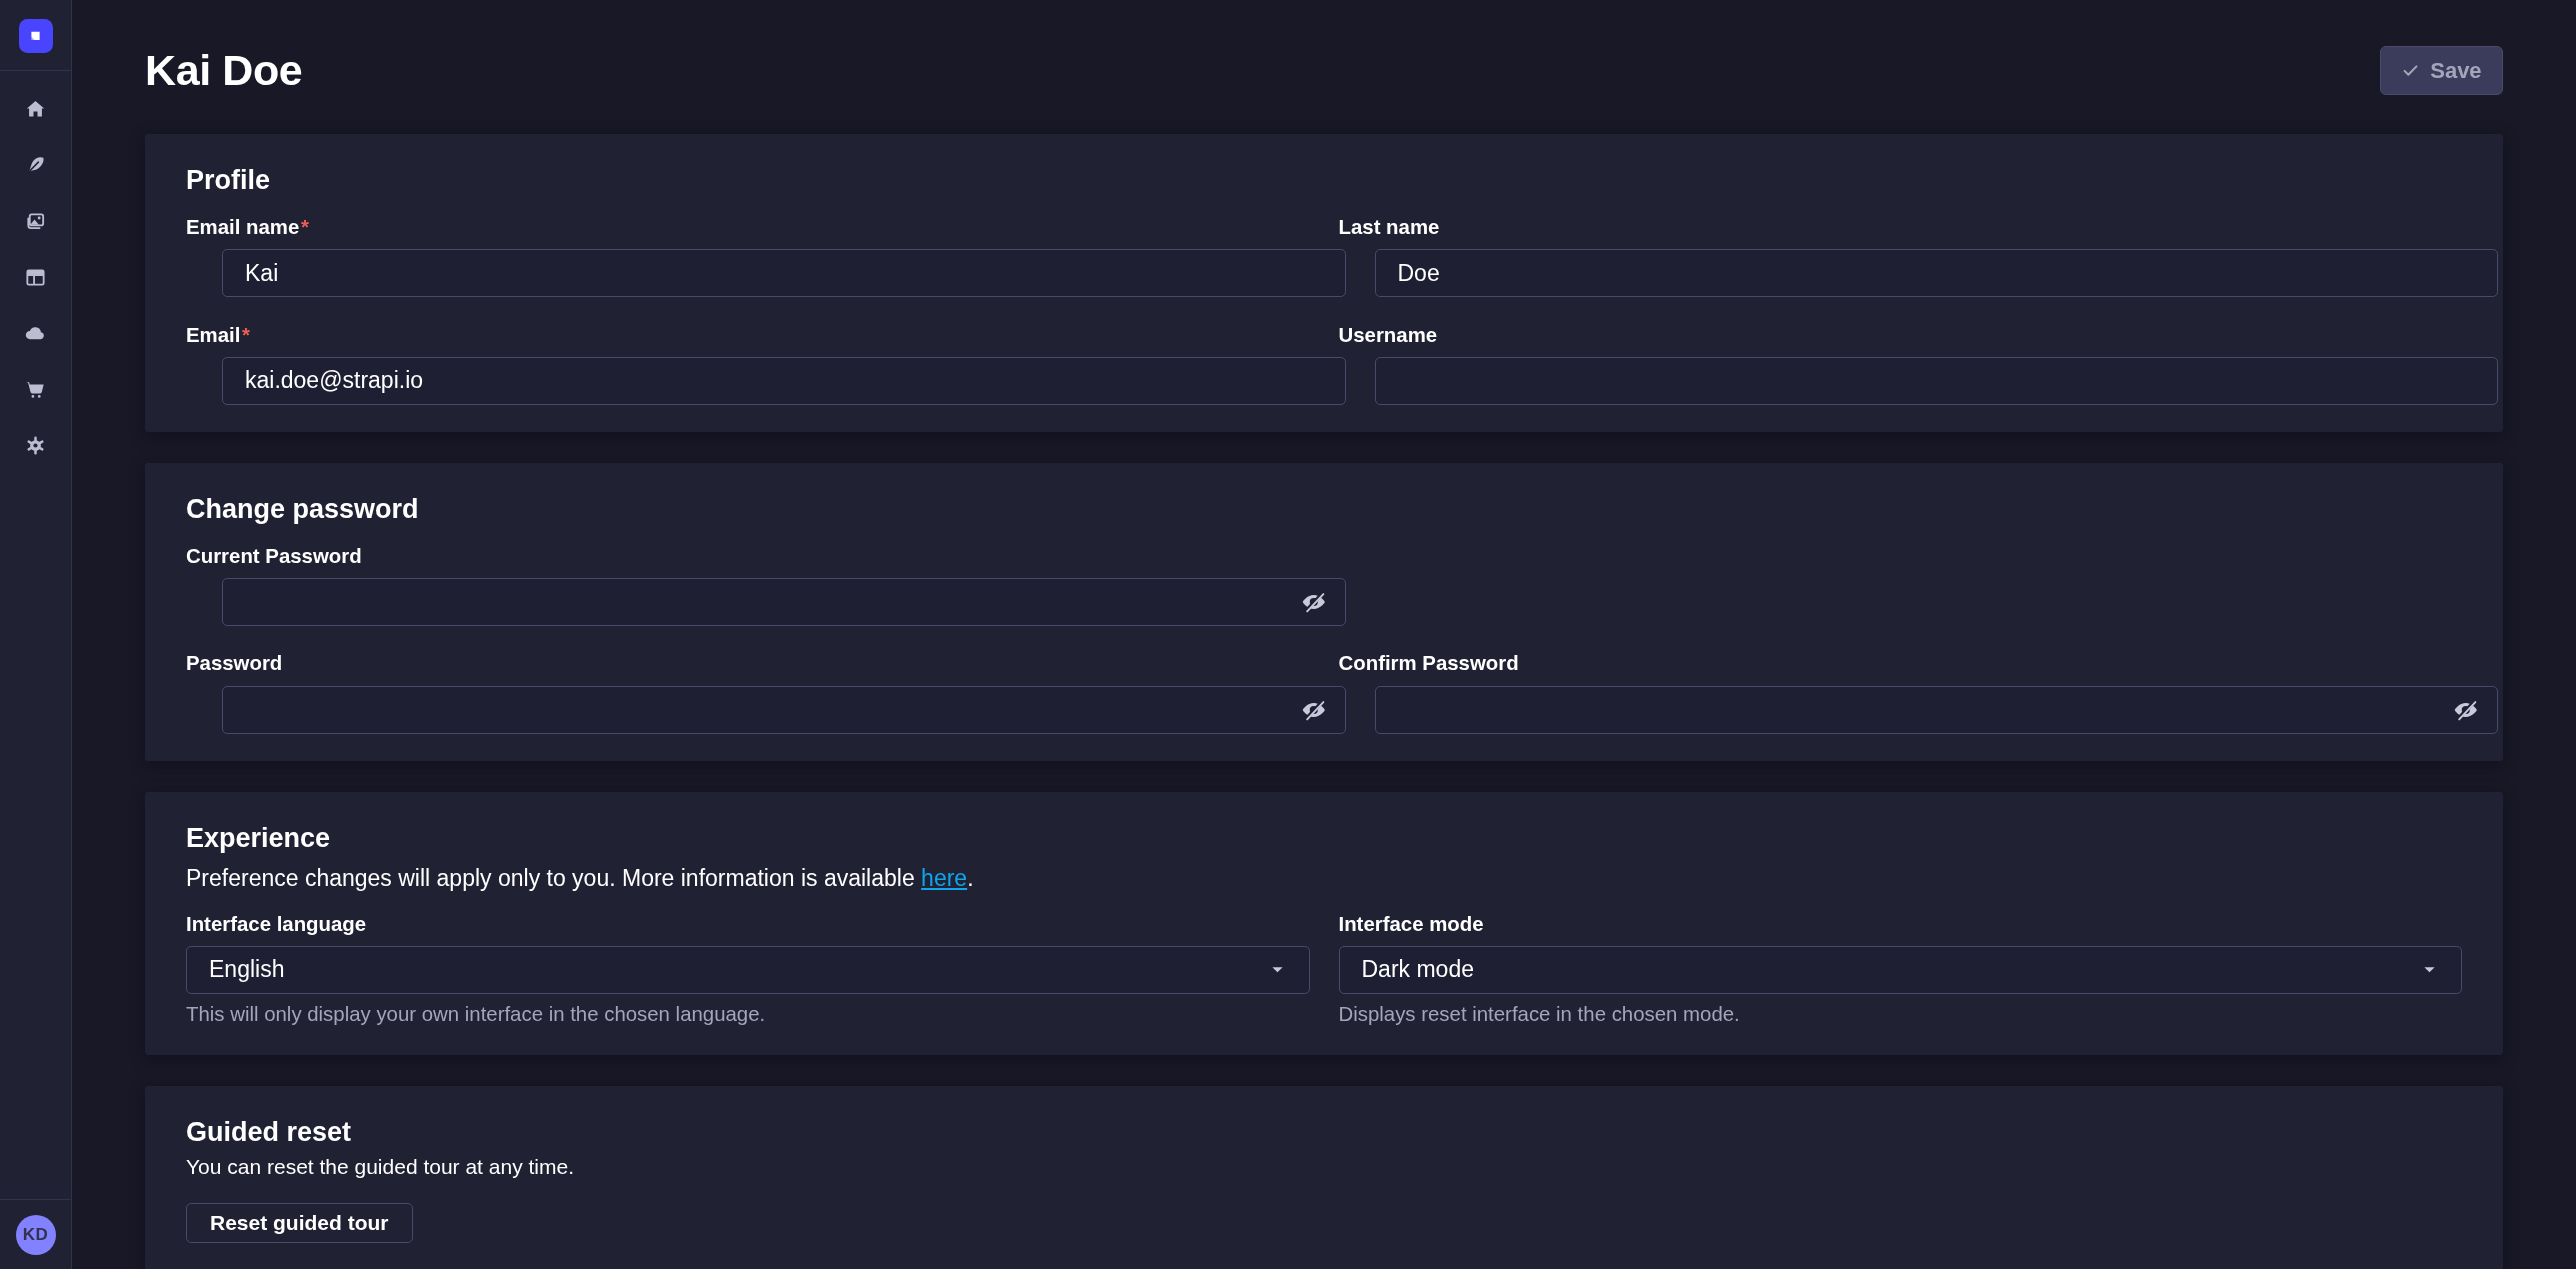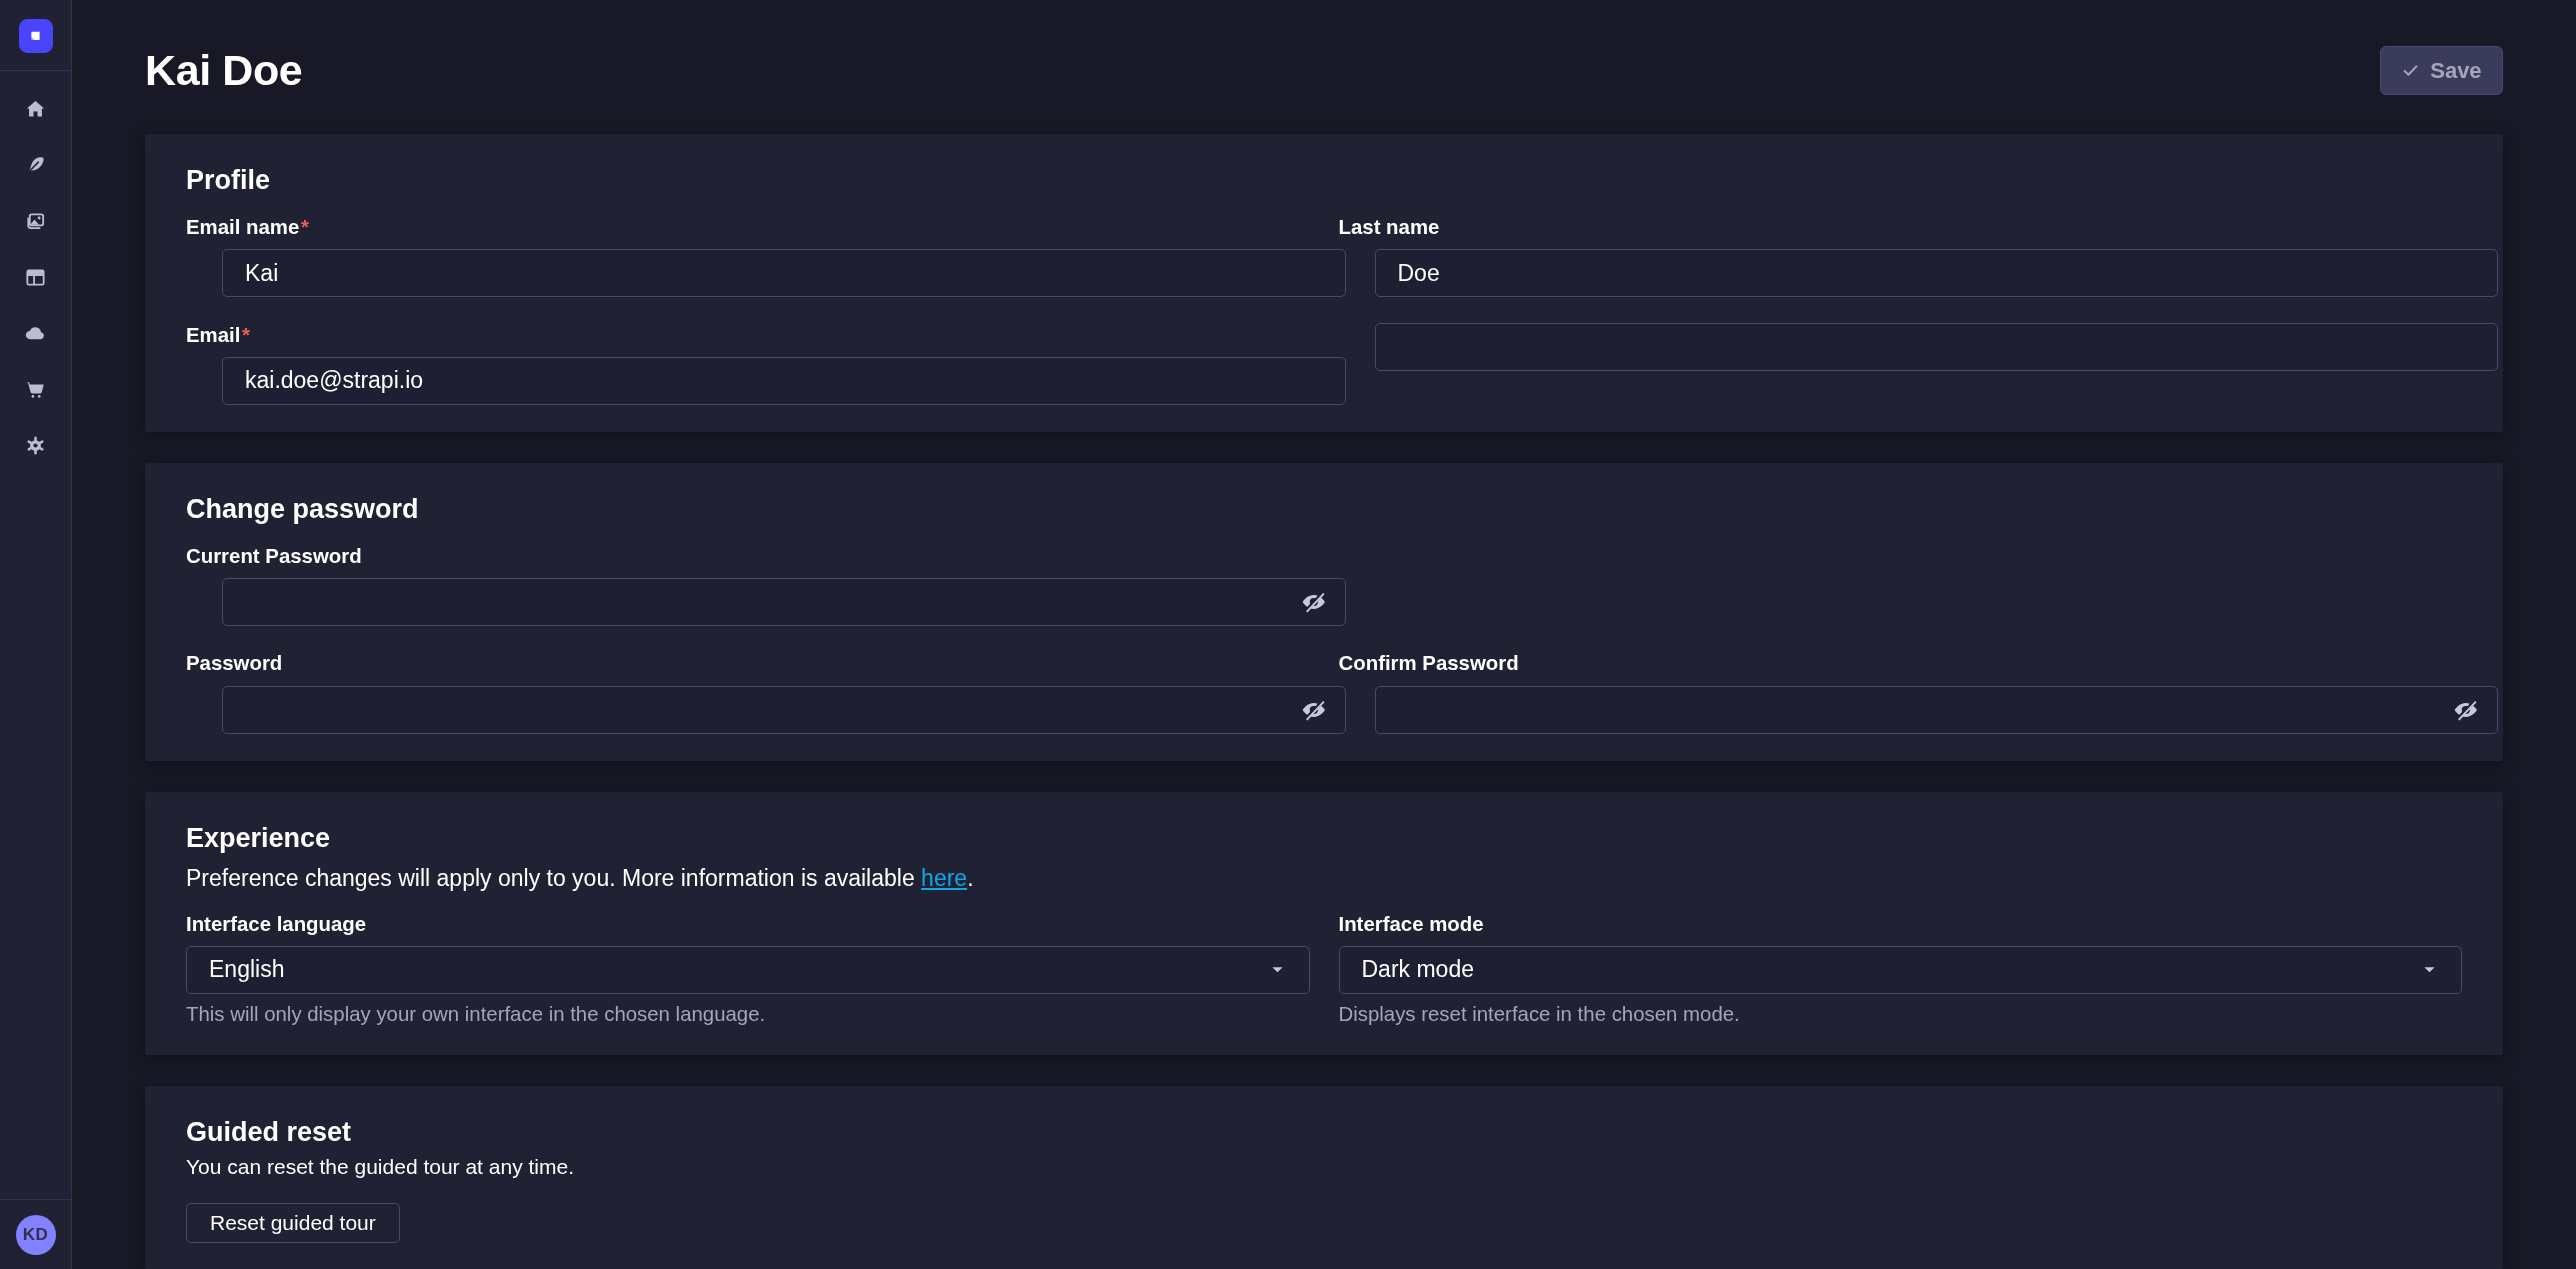--- a/index.html
+++ b/index.html
@@ -98,21 +98,21 @@
   .hint { margin-top: 8.5px; font-size: 20.4px; color: #a5a5ba; line-height: 25.6px; }
 
   .section-desc { margin-top: 10.2px; font-size: 23px; color: #ffffff; line-height: 29px; }
   .section-desc a { color: #0ea5e9; text-decoration: underline; cursor: pointer; }
 
   .gt-desc { margin-top: 6.8px; font-size: 21px; color: #ffffff; }
   .outline-btn {
     margin-top: 24px;
     height: 40px; padding: 0 23px;
     background: transparent; border: 0.9px solid #4a4a6a; border-radius: 5.1px;
-    color: #ffffff; font-family: inherit; font-size: 21px; font-weight: 400;
+    color: #ffffff; font-family: inherit; font-size: 21px; font-weight: 700;
     cursor: pointer;
   }
 </style>
 </head>
 <body>
 
 <aside class="sidebar">
   <div class="logo-wrap">
     <div class="logo">
       <svg width="20.4" height="20.4" viewBox="0 0 24 24">
@@ -212,20 +212,21 @@
             <input class="no-icon" type="text" value="Doe" style="">
           </div>
         </div>
         <div class="field">
           <label><span>Email</span><span class="req">*</span></label>
           <div class="control">
             <input class="no-icon" type="text" value="kai.doe@strapi.io" style="">
           </div>
         </div>
         <div class="field">
+          <label><span>Username</span></label>
           <div class="control">
             <input class="no-icon" type="text" value="" style="">
           </div>
         </div>
       </div>
     </section>
 
     <section class="card">
       <h2 class="card-title">Change password</h2>
       <div class="grid">

